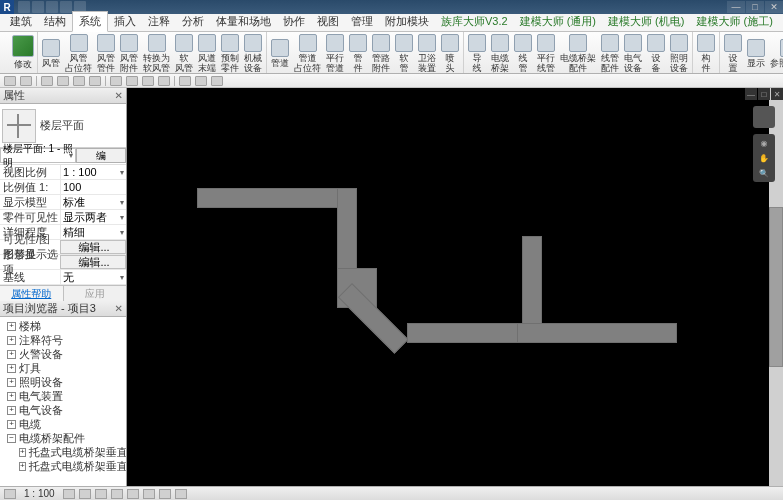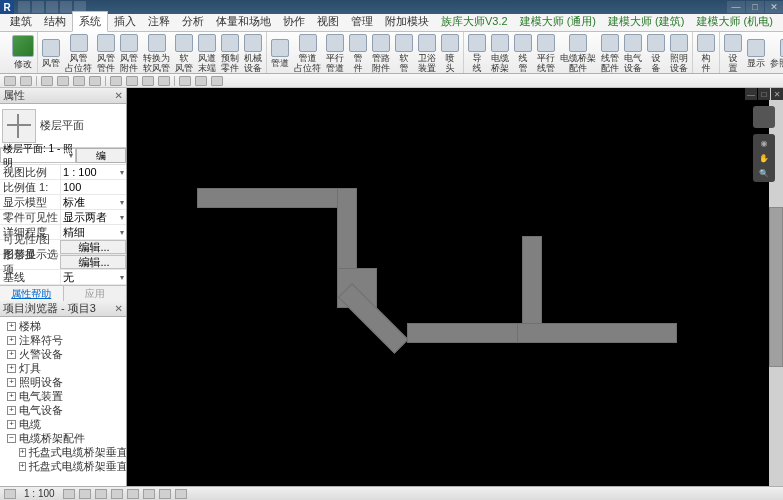--- a/index.html
+++ b/index.html
@@ -103,21 +103,20 @@
     <div class="tab">插入</div>
     <div class="tab">注释</div>
     <div class="tab">分析</div>
     <div class="tab">体量和场地</div>
     <div class="tab">协作</div>
     <div class="tab">视图</div>
     <div class="tab">管理</div>
     <div class="tab">附加模块</div>
     <div class="tab green">族库大师V3.2</div>
     <div class="tab green">建模大师 (通用)</div>
-    <div class="tab green">建模大师 (建筑)</div>
     <div class="tab green">建模大师 (机电)</div>
     <div class="tab green">建模大师 (施工)</div>
   </div>
 
 <div class="ribbon-body">
   <div class="rgroup" style="width:38px">
     <div class="btns">
         <div class="lbtn">
           <div class="ic modify-ic"></div>
           <div class="lbl">修改</div>

